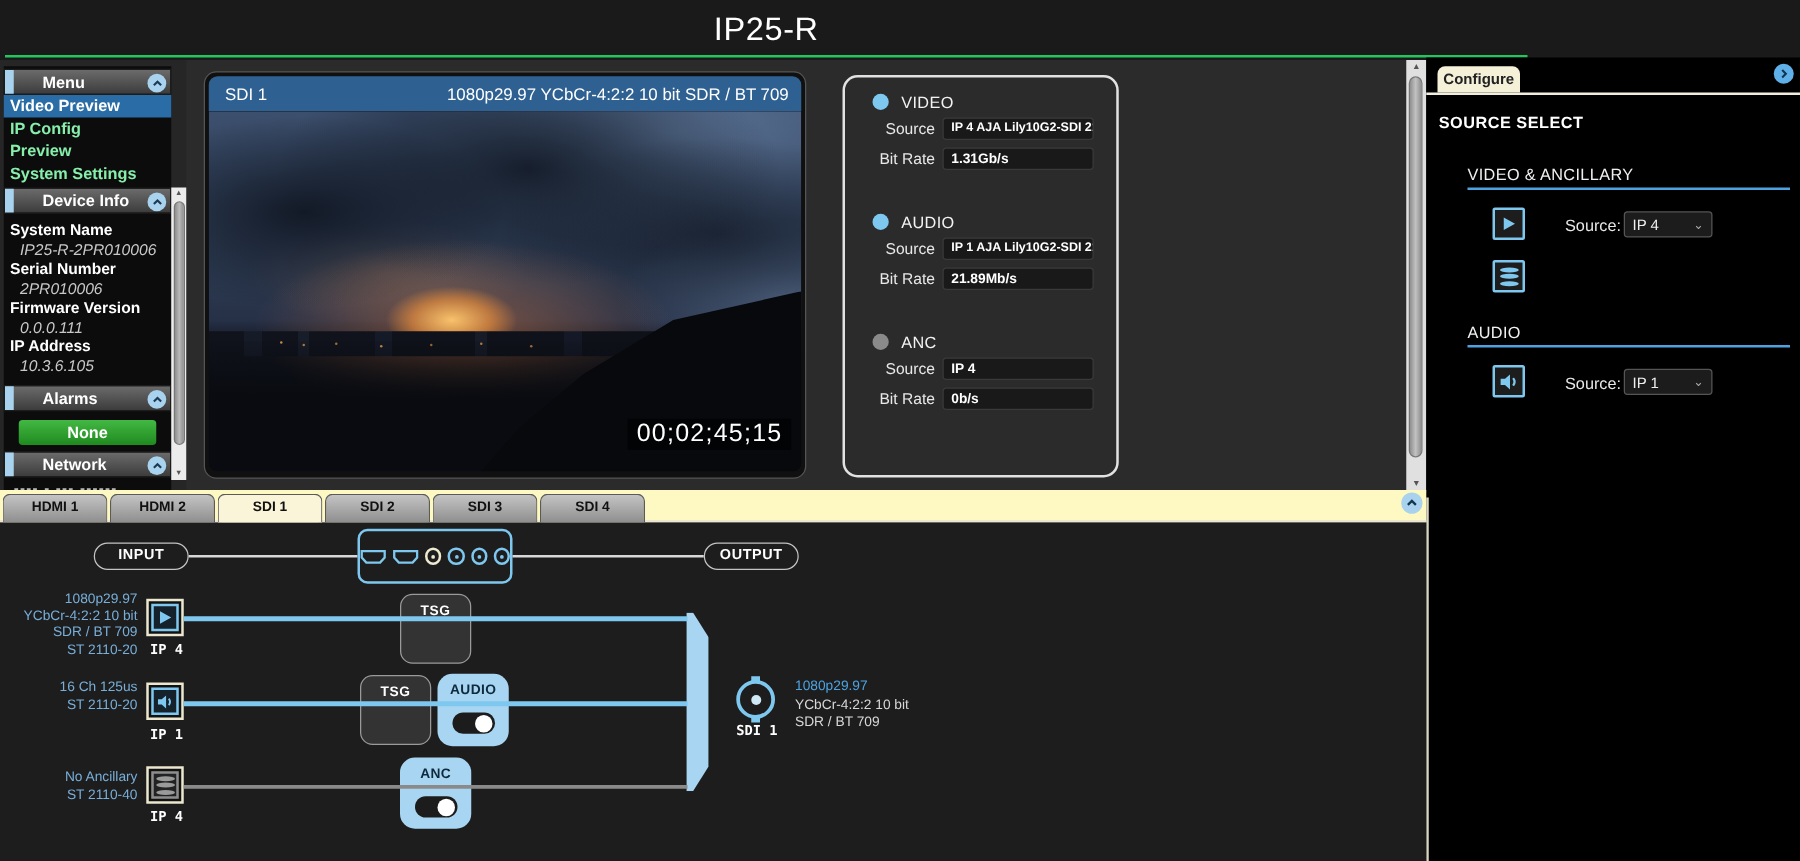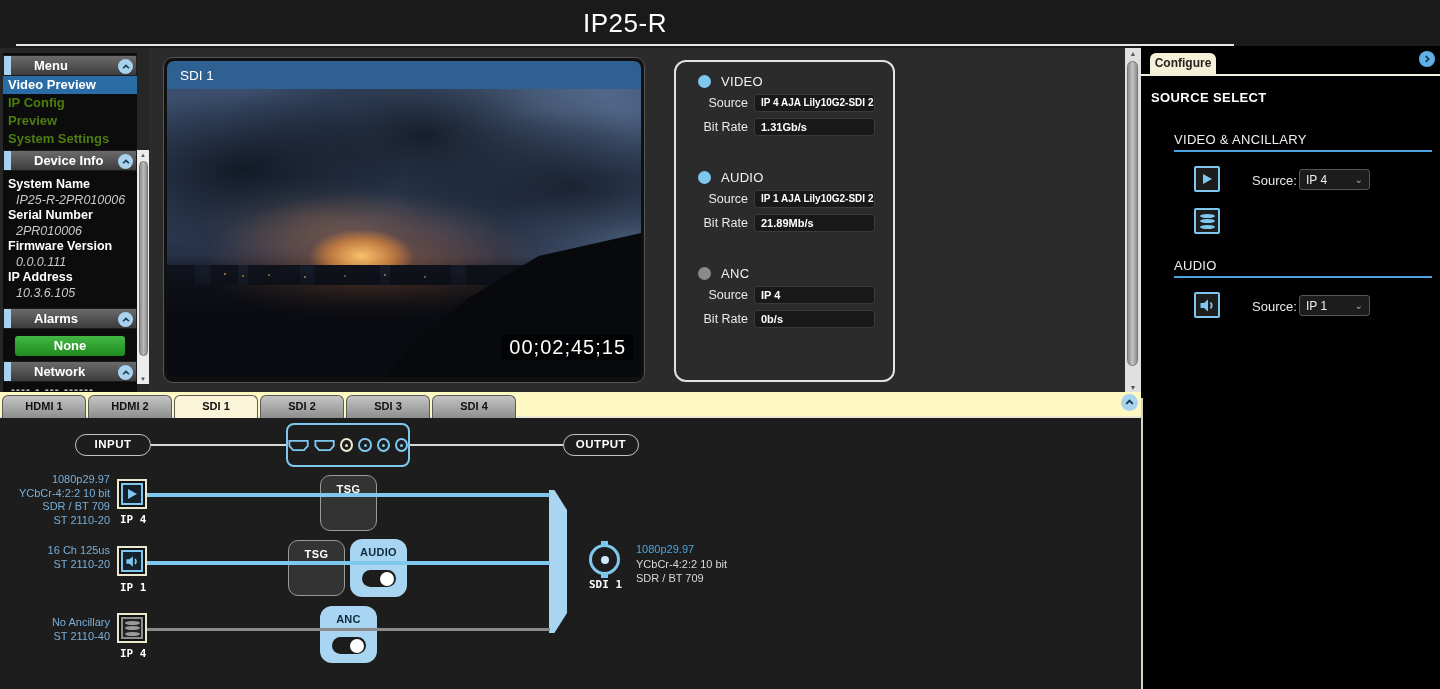--- a/index.html
+++ b/index.html
@@ -1,37 +1,37 @@
 <!DOCTYPE html>
 <html><head>
 <meta charset="utf-8">
 <style>
   * { box-sizing: border-box; margin: 0; padding: 0; }
   html,body { width:1440px; height:689px; overflow:hidden; background:#1a1a1a;
     font-family:"Liberation Sans", sans-serif; }
 
   
-  #header { position:absolute; left:16px; top:0; width:1218px; height:46px; background:#1a1a1a; border-bottom:2px solid #e5e5e5; }
+  #header { position:absolute; left:4px; top:0; width:1218px; height:46px; background:#1a1a1a; border-bottom:2px solid #22c55e; }
   #page-title { position:absolute; left:0; right:0; top:8px; text-align:center; color:#fff; font-size:26px; font-weight:400; letter-spacing:.5px; }
   #logo { position:absolute; right:14px; top:2px; width:130px; height:40px; }
   #logo .brand { color:#3d9be0; font-size:31px; font-weight:bold; font-style:italic; letter-spacing:-2px; line-height:30px; text-align:right; }
   #logo .sub { color:#eee; font-size:7px; letter-spacing:1.6px; text-align:right; margin-top:-3px; padding-right:10px; }
   #logo .reg { position:absolute; right:0; top:20px; color:#ddd; font-size:8px; }
 
   
   #workspace { position:absolute; left:0; top:48px; width:1141px; height:344px; background:#262626; }
   #content-pane { position:absolute; left:149px; top:0; width:976px; height:344px; background:#2b2b2b; }
 
   
   #sidebar { position:absolute; left:3px; top:5px; width:134px; background:#0c0c0c; padding-bottom:4px; }
   .sec-hdr { position:relative; height:21px; background:linear-gradient(180deg,#6b6b6b,#3c3c3c); border:1px solid #1c1c1c; display:flex; align-items:center; margin-top:2px; }
   .sec-hdr .notch { position:absolute; left:0; top:0; width:7px; height:100%; background:#a8d2ee; }
   .sec-hdr .t { margin-left:30px; color:#fff; font-size:13px; font-weight:bold; }
   .chev-circle { position:absolute; right:3px; top:3px; width:15px; height:15px; border-radius:50%; background:#a8d2ee; display:flex; align-items:center; justify-content:center; }
-  .menu-item { height:18px; line-height:18px; color:#4d7c0f; font-size:13px; font-weight:bold; padding-left:5px; white-space:nowrap; cursor:pointer; }
+  .menu-item { height:18px; line-height:18px; color:#86efac; font-size:13px; font-weight:bold; padding-left:5px; white-space:nowrap; cursor:pointer; }
   .menu-item.active { background:#2a6ca5; color:#fff; }
   .dev-label { color:#fff; font-size:12.5px; font-weight:bold; padding-left:5px; line-height:15.5px; }
   .dev-value { color:#c8c8c8; font-size:12.5px; font-style:italic; padding-left:13px; line-height:15.5px; }
   #alarm-none { margin:7px 12px 5px 12px; height:20px; border-radius:3px; background:linear-gradient(180deg,#43b843,#1f8a1f); color:#fff; font-size:13px; font-weight:bold; text-align:center; line-height:20px; cursor:pointer; }
   #clip-strip { height:8px; overflow:hidden; margin-top:5px; }
   #clip-strip .inner { color:#b5b5b5; font-size:12px; font-weight:bold; letter-spacing:1px; margin-top:-4px; padding-left:8px; white-space:nowrap; }
 
   
   #side-scroll { position:absolute; left:137px; top:102px; width:12px; height:234px; background:#ececec; }
   #side-scroll .arr { width:100%; height:10px; color:#555; font-size:6px; text-align:center; line-height:10px; }
@@ -144,20 +144,21 @@
 <div id="header">
   <div id="page-title">IP25-R</div>
 </div>
 
 <div id="workspace">
   <div id="content-pane">
 
     <div id="video-box">
       <div id="video-hdr">
         <span>SDI 1</span>
+        <span>1080p29.97 YCbCr-4:2:2 10 bit SDR / BT 709</span>
       </div>
       <div id="video-img">
         <div class="sky"></div>
         <div class="skyline"></div>
         <div class="lights"></div>
         <div class="fg"></div>
         <div class="rock"></div>
         <div id="timecode">00;02;45;15</div>
       </div>
     </div>

